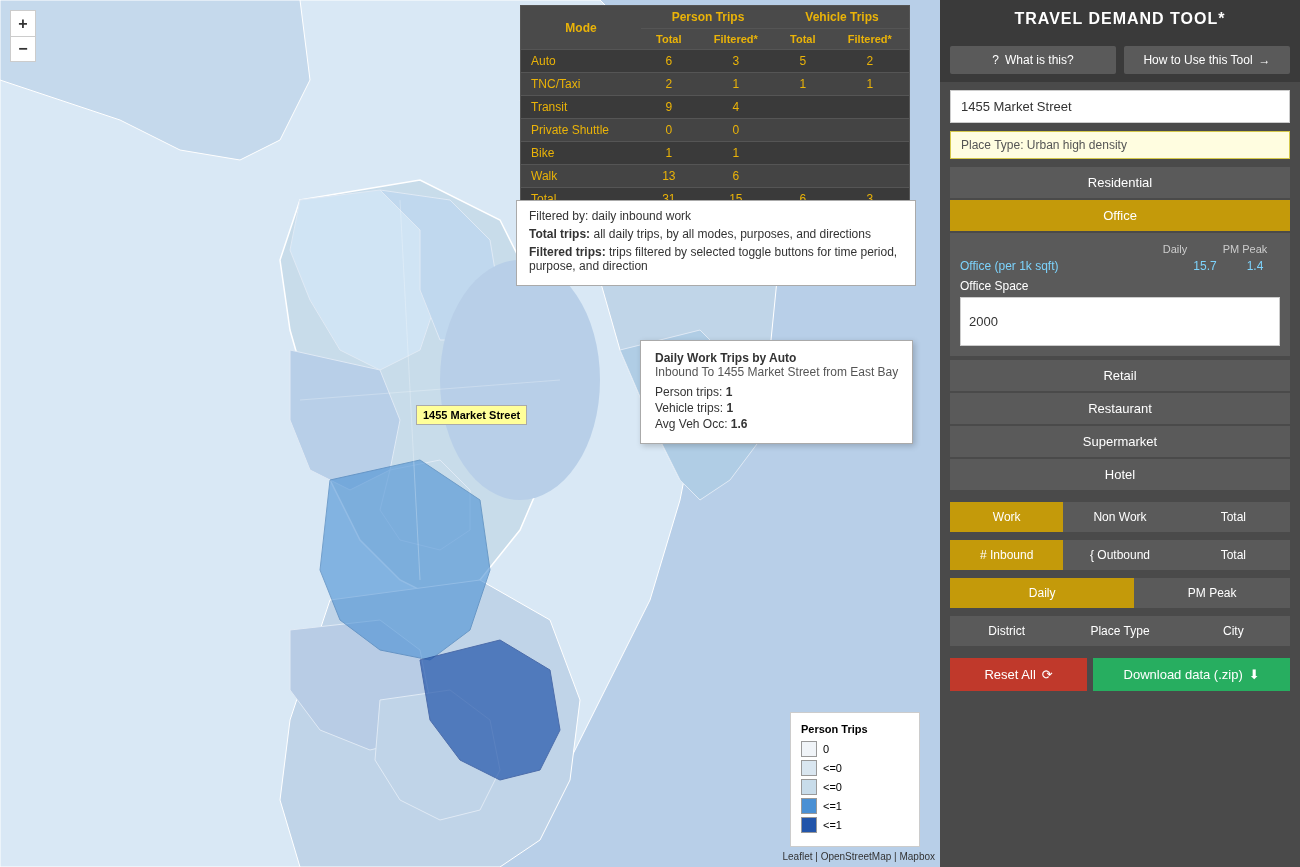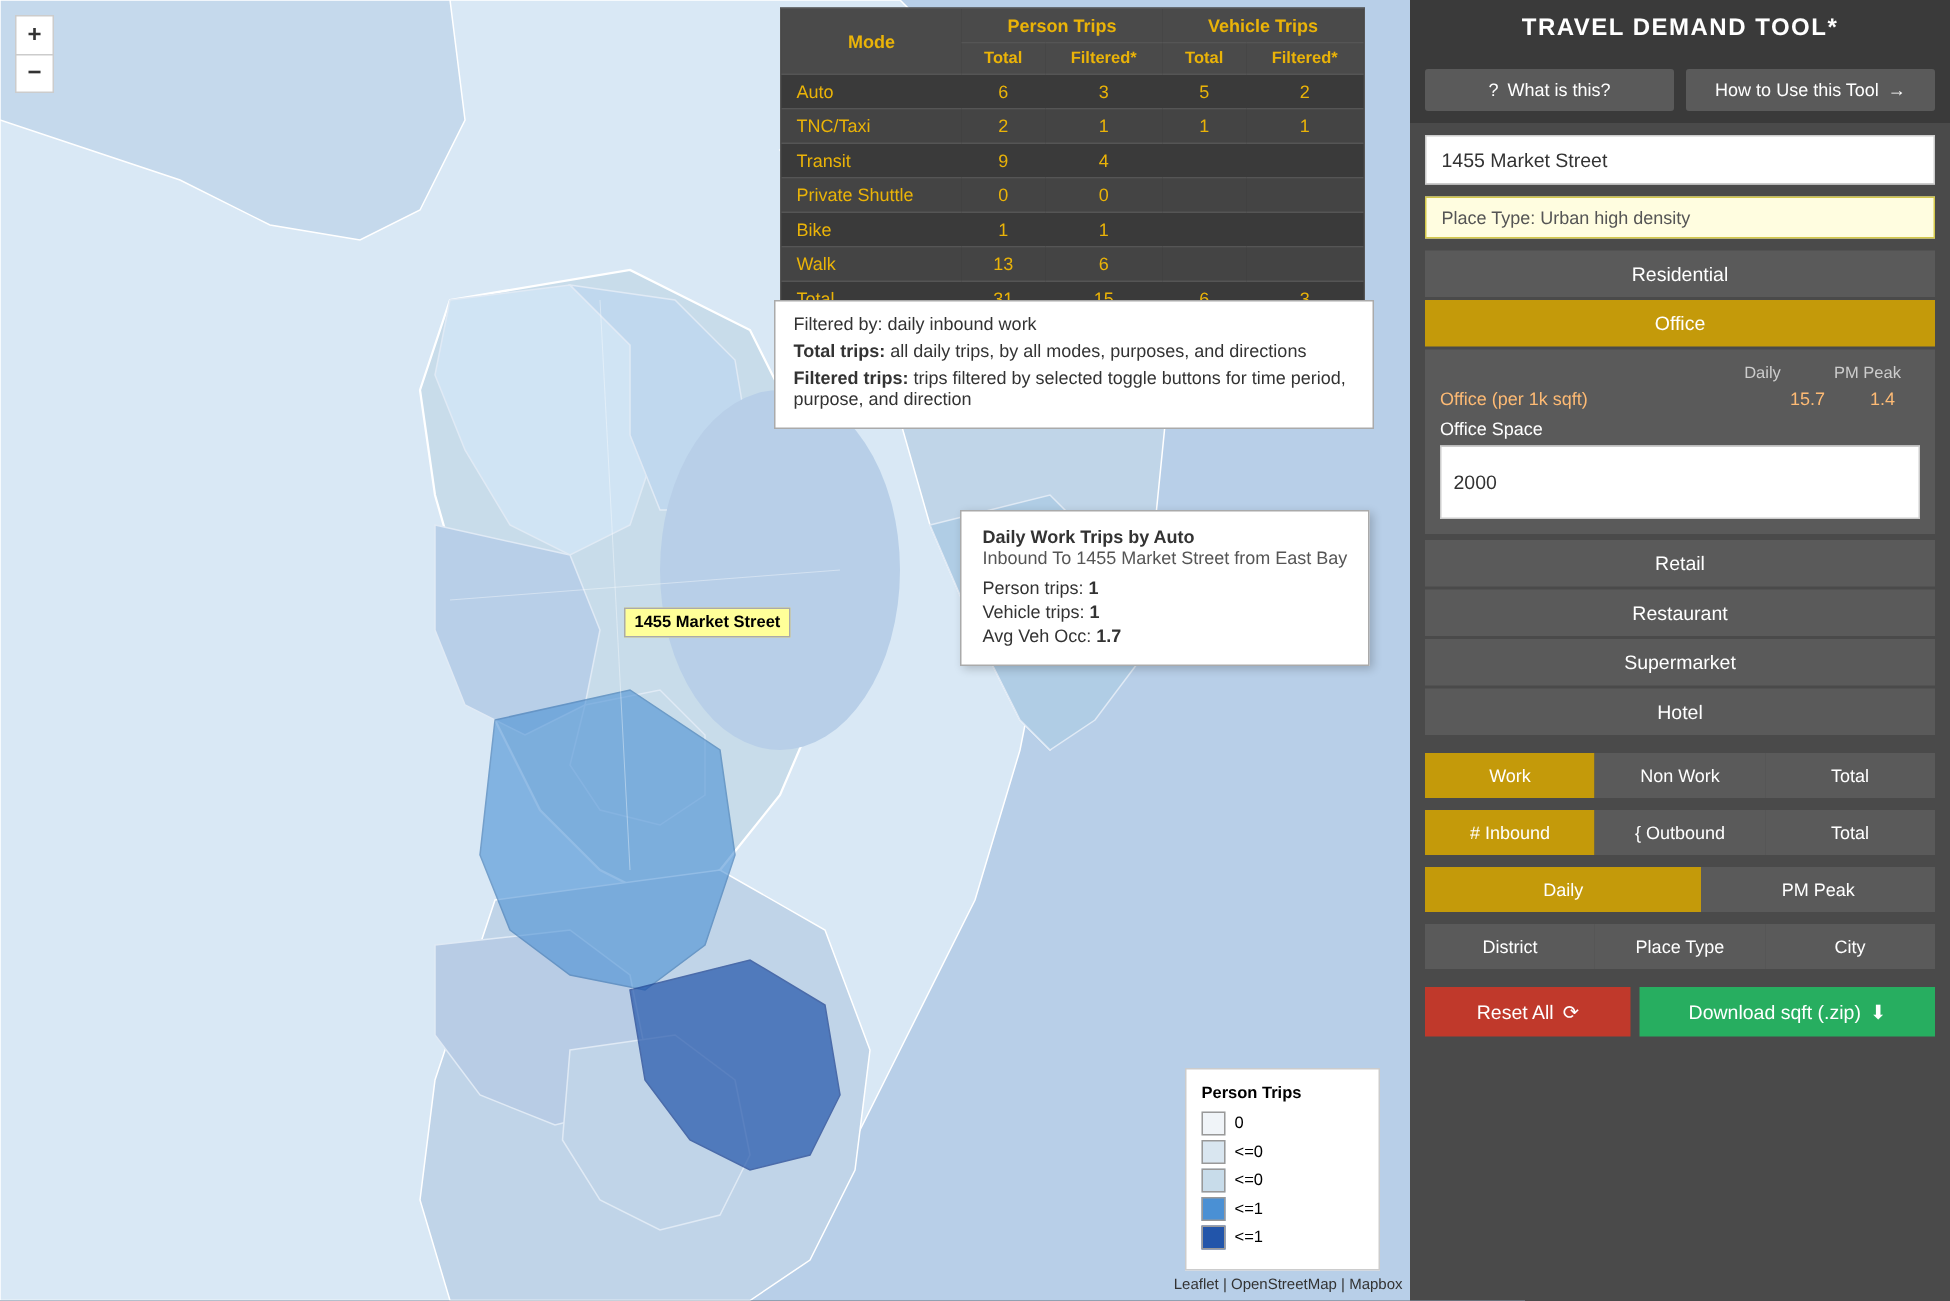--- a/index.html
+++ b/index.html
@@ -213,21 +213,21 @@
 
     .office-section {
       background: #5a5a5a;
       margin: 0 10px 4px 10px;
       padding: 10px;
     }
     .office-row {
       display: flex;
       align-items: center;
       font-size: 12px;
-      color: #fdba74;
+      color: #7dd3fc;
       margin-bottom: 6px;
     }
     .office-row .label { flex: 1; }
     .office-row .val { min-width: 50px; text-align: center; }
     .office-header-row {
       display: flex;
       justify-content: flex-end;
       font-size: 11px;
       color: #ccc;
       margin-bottom: 4px;
@@ -441,21 +441,21 @@
   <div class="tooltip-popup">
     <div class="tt-title">Daily Work Trips by Auto</div>
     <div class="tt-sub">Inbound To 1455 Market Street from East Bay</div>
     <div class="tt-row">
       <span>Person trips:</span> <strong>1</strong>
     </div>
     <div class="tt-row">
       <span>Vehicle trips:</span> <strong>1</strong>
     </div>
     <div class="tt-row">
-      <span>Avg Veh Occ:</span> <strong>1.7</strong>
+      <span>Avg Veh Occ:</span> <strong>1.6</strong>
     </div>
   </div>
 
   <div class="location-label">1455 Market Street</div>
 
   <div class="legend">
     <div class="legend-title">Person Trips</div>
     <div id="legend-items">
         <div class="legend-item">
       <div class="legend-color" style="background:#f0f4f8"></div>
@@ -565,17 +565,17 @@
     <button class="toggle-btn">Place Type</button>
     <button class="toggle-btn">City</button>
   </div>
 
   <div class="bottom-actions">
     <button class="reset-btn">
       <span>Reset All</span>
       <span>⟳</span>
     </button>
     <button class="download-btn">
-      <span>Download sqft (.zip)</span>
+      <span>Download data (.zip)</span>
       <span>⬇</span>
     </button>
   </div>
 </div>
 
 </body></html>

